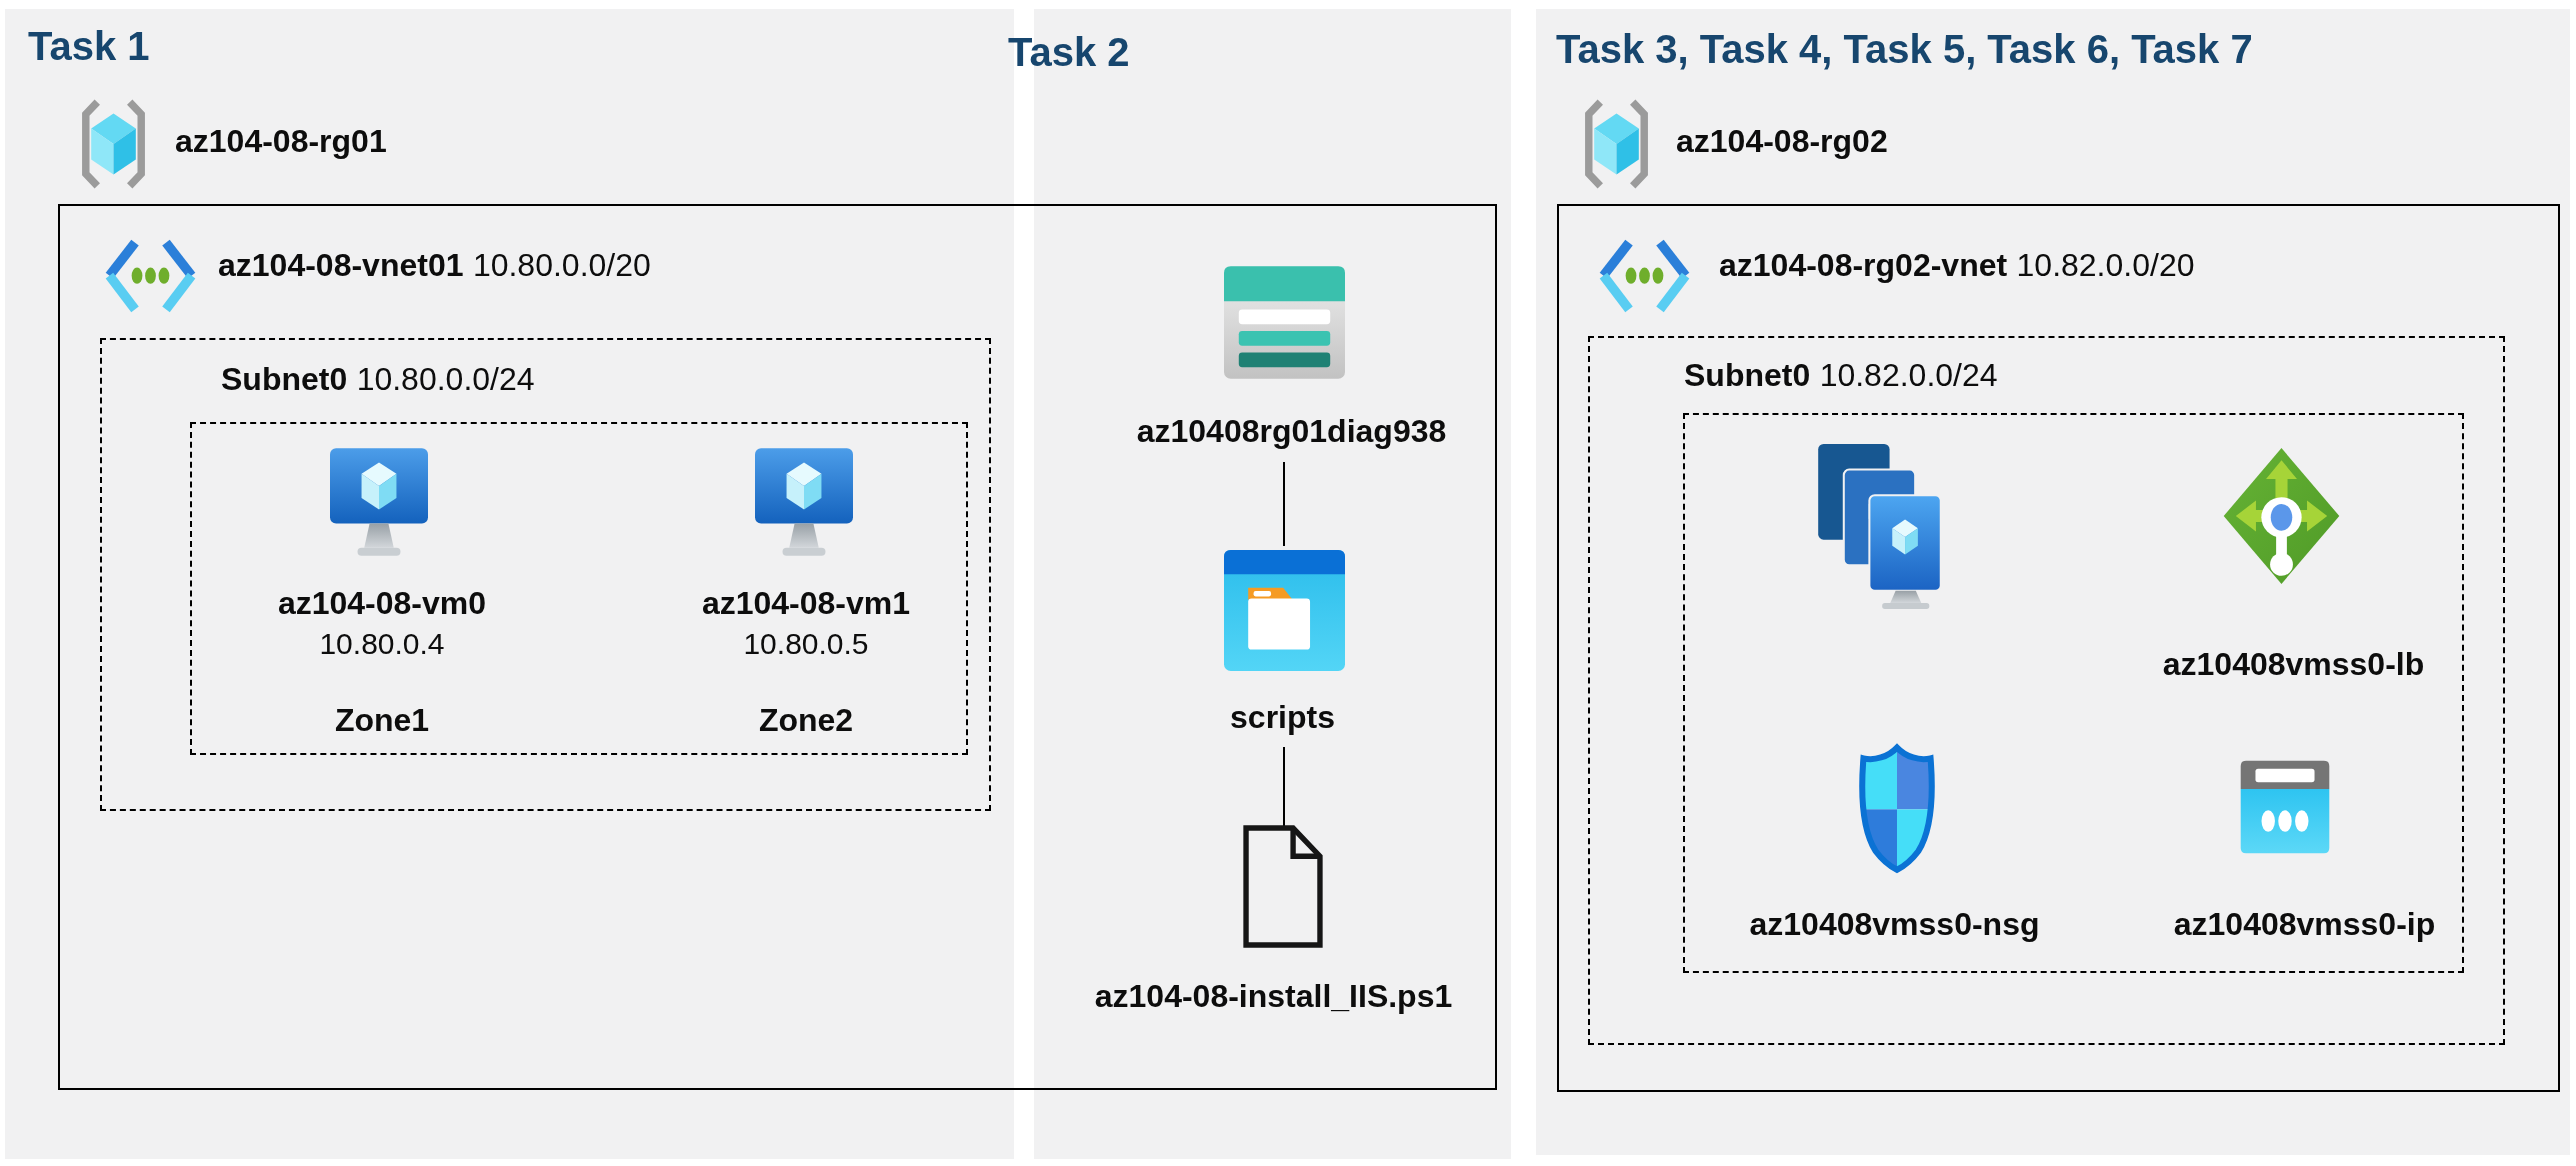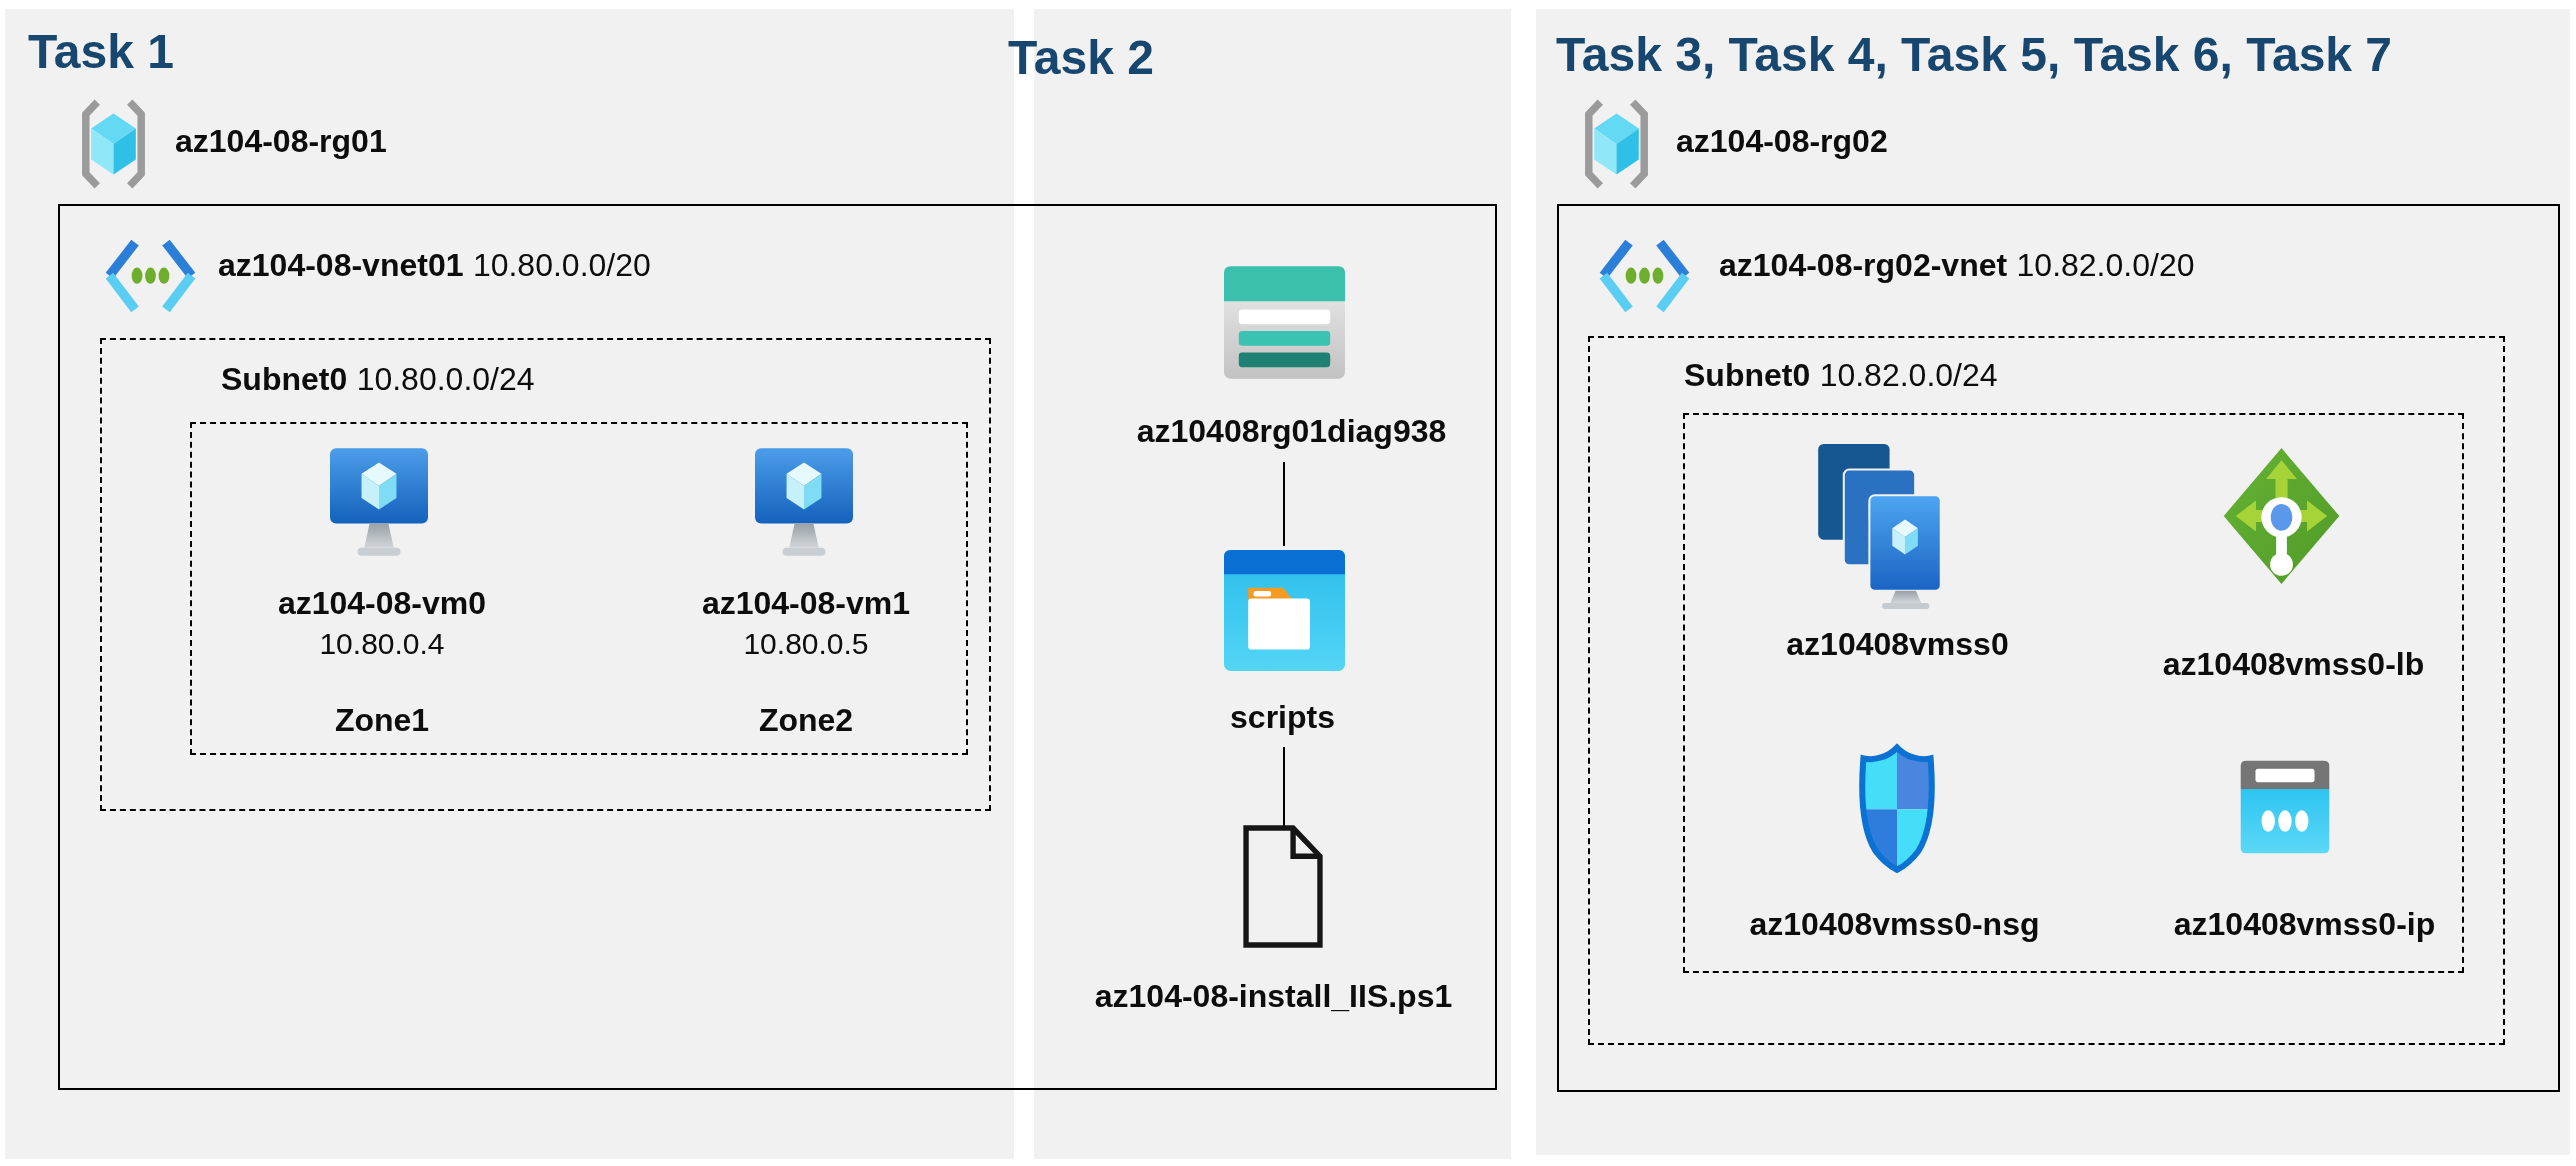--- a/index.html
+++ b/index.html
@@ -2,21 +2,21 @@
 <html style="font-size:10.8px"><head>
 <meta charset="utf-8">
 <style>
   html,body{margin:0;padding:0;background:#ffffff;}
   #canvas{
     position:relative;width:2576px;height:1166px;background:#ffffff;
     font-family:"Liberation Sans","DejaVu Sans",sans-serif;color:#0d0d0d;
     overflow:hidden;
   }
   .panel{position:absolute;background:#f1f1f2;}
-  .task-header{position:absolute;font-size:48px;font-weight:700;color:#17466e;white-space:nowrap;}
+  .task-header{position:absolute;font-size:40px;font-weight:700;color:#17466e;white-space:nowrap;}
   .solid-box{position:absolute;border:2.7px solid #000;}
   .dashed-box{position:absolute;border:2px dashed #000;}
   .icon{position:absolute;}
   .icon svg{width:100%;height:100%;display:block;}
   .lbl{position:absolute;font-size:32px;font-weight:700;white-space:nowrap;}
   .lbl-c{position:absolute;font-size:32px;font-weight:700;text-align:center;white-space:nowrap;}
   .pair .cidr{font-weight:400;margin-left:9.4px;}
   .ip-text{font-size:30px;font-weight:400;}
   .connector{position:absolute;width:2px;background:#000;}
 </style>
@@ -205,21 +205,20 @@
       <polygon points="81,89 97,100 97,122 81,111" fill="#b4e9f9"></polygon>
       <polygon points="113,89 113,111 97,122 97,100" fill="#6fd4f2"></polygon>
       <rect x="82" y="76" width="106" height="142" rx="8" fill="url(#vmssF)" stroke="#f1f1f2" stroke-width="3"></rect>
       <polygon points="135,112 154,125 135,138 116,125" fill="#e6fafe"></polygon>
       <polygon points="116,125 135,138 135,164 116,151" fill="#c6f1fb"></polygon>
       <polygon points="154,125 154,151 135,164 135,138" fill="#7fdcf4"></polygon>
       <polygon points="121,218 151,218 159,236 113,236" fill="url(#vmssStand)"></polygon>
       <rect x="101" y="236" width="70" height="9" rx="4" fill="#c6cbcf"></rect>
     </svg>
   </div>
-  <div class="lbl-c" style="left:1729px;width:337px;top:626px;">az10408vmss0</div>
 
   <div class="icon" style="left:2221px;top:445px;width:121px;height:142px;">
     <svg viewBox="0 0 180 210">
       <defs>
         <linearGradient id="lbg" x1="0" y1="0" x2="1" y2="1">
             <stop offset="0" stop-color="#66b335"></stop>
             <stop offset="1" stop-color="#4f9a27"></stop>
           </linearGradient>
       </defs>
       <polygon points="90,4 176,105 90,206 4,105" fill="url(#lbg)"></polygon>

